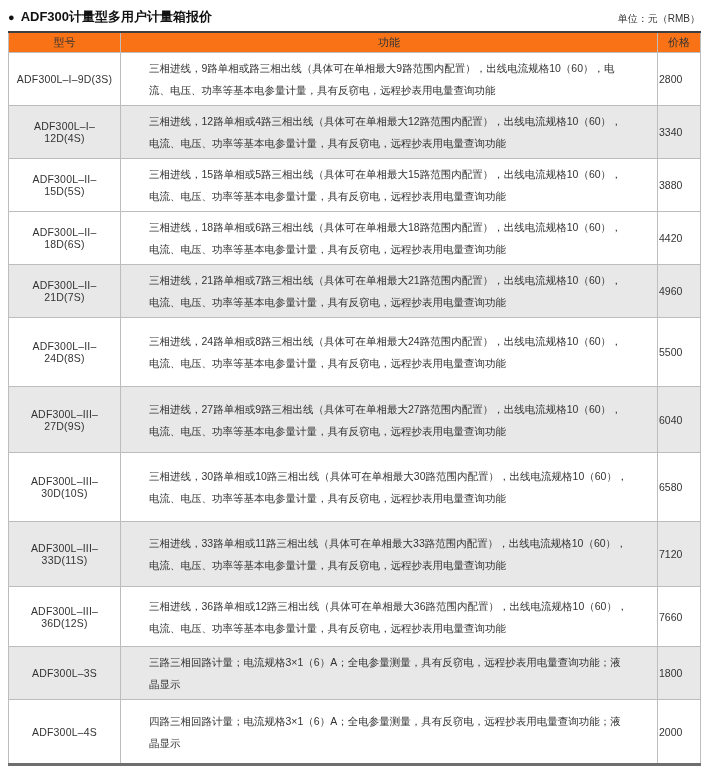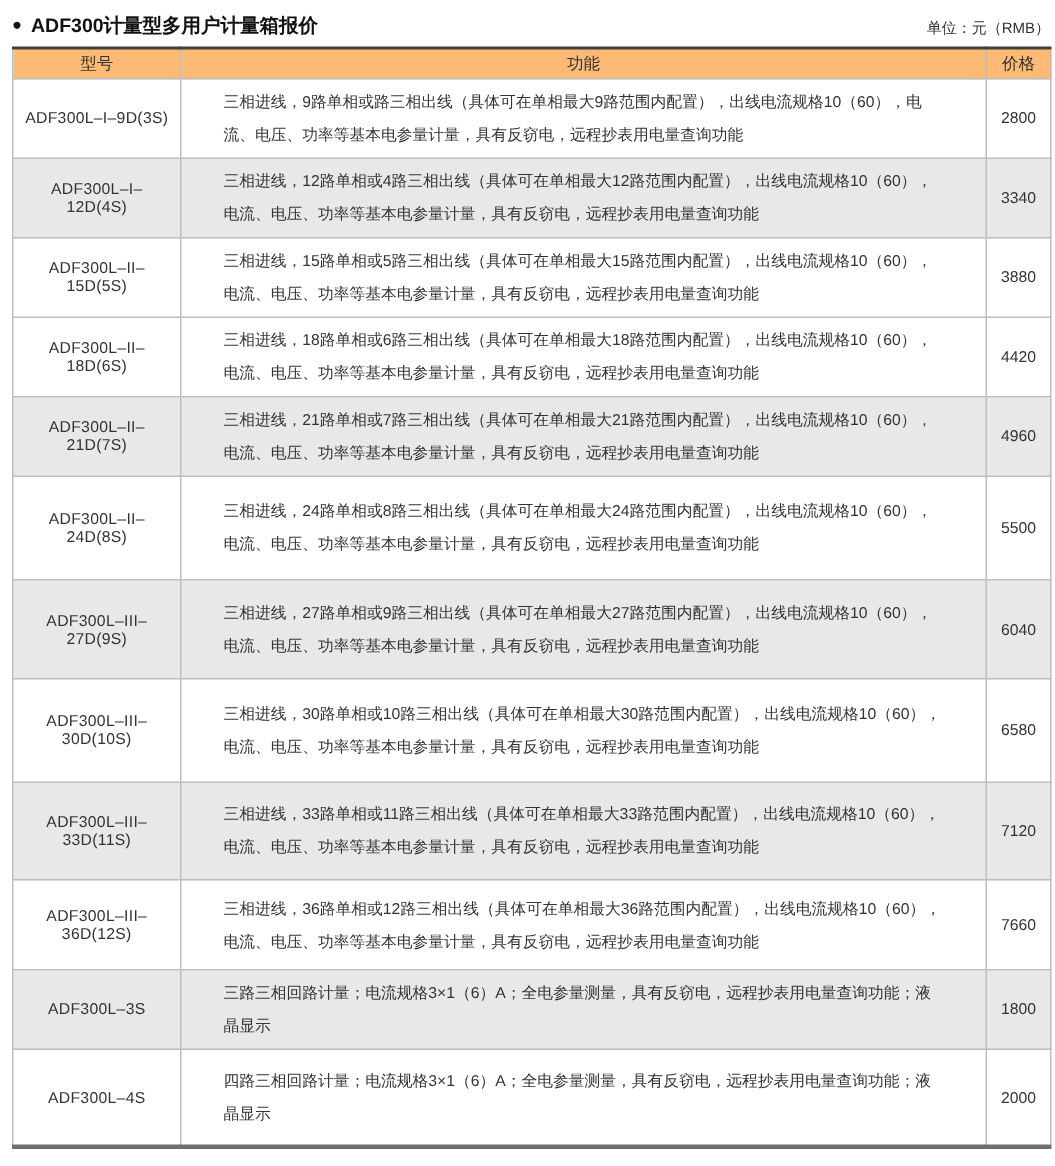--- a/index.html
+++ b/index.html
@@ -53,21 +53,21 @@
   table.price-table col.c2 { width: 537px; }
   table.price-table col.c3 { width: 43px; }
   table.price-table th,
   table.price-table td {
     border: 1px solid #bdbdbd;
     vertical-align: middle;
     box-sizing: border-box;
   }
   table.price-table thead tr {
     height: 17px;
-    background: #fdba74;
+    background: #f97316;
   }
   table.price-table th {
     font-size: 11px;
     font-weight: normal;
     color: #333333;
     text-align: center;
     padding: 2px;
   }
   tbody tr { background: #ffffff; }
   tbody tr.shaded { background: #e8e8e8; }
@@ -80,21 +80,20 @@
   }
   td.c-func {
     font-size: 10.5px;
     text-align: left;
     color: #333333;
     padding: 4px 28px;
     line-height: 22px;
   }
   td.c-price {
     font-size: 10.5px;
-    text-align: center;
     color: #333333;
     padding: 2px 1px;
   }
 </style>
 </head>
 <body>
 
 <div class="page">
   <div class="title-bar">
     <div class="doc-title">

